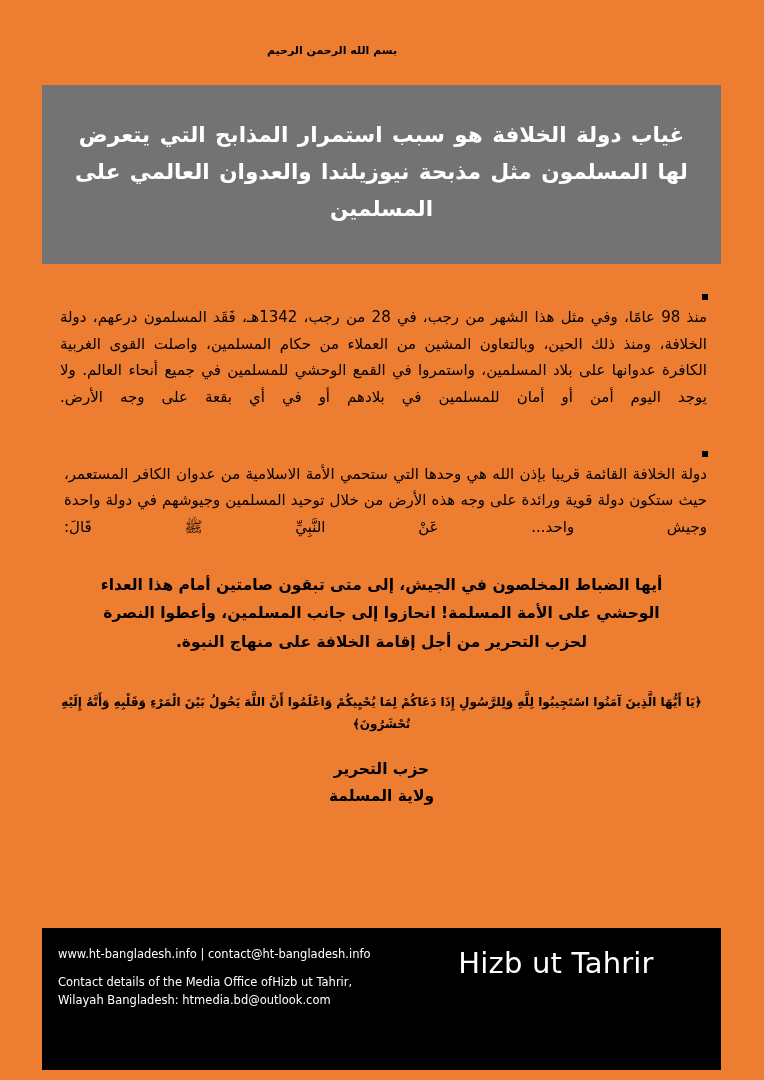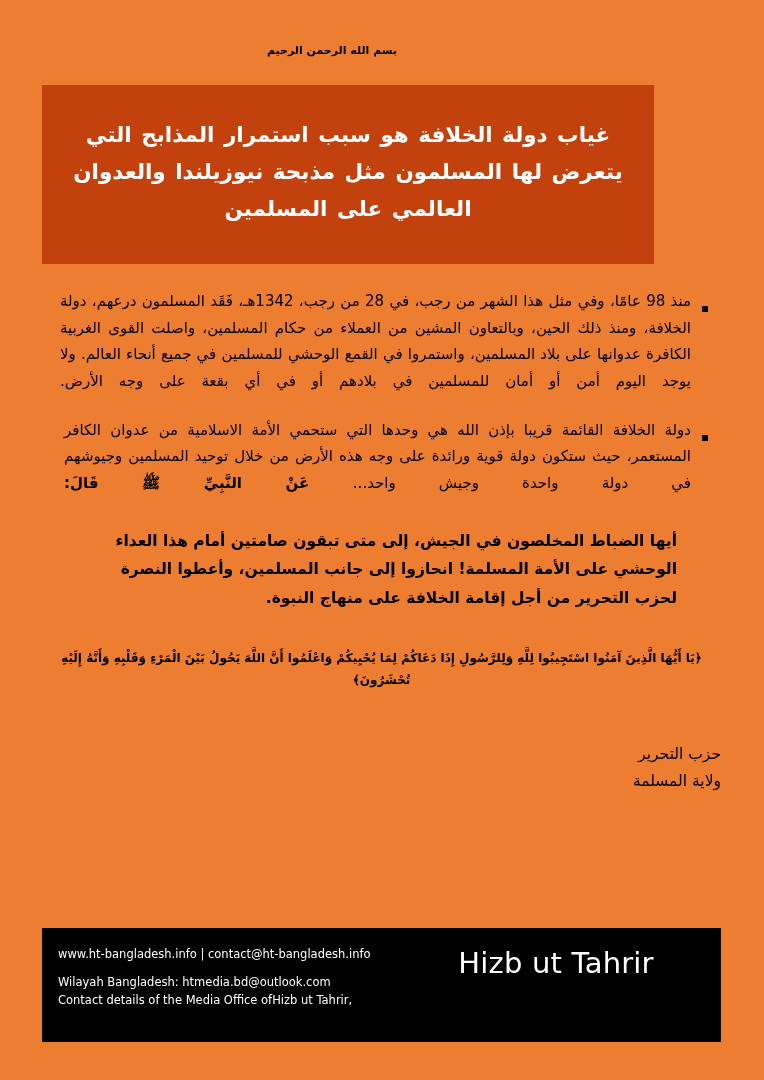--- a/index.html
+++ b/index.html
@@ -34,23 +34,23 @@
     font-weight: bold;
     direction: rtl;
     letter-spacing: 0;
   }
 
   
   .headline-box {
     position: absolute;
     left: 42px;
     top: 85px;
-    width: 612px;
+    width: 679px;
     height: 179px;
-    background: #c2410c;
+    background: #737373;
     display: flex;
     align-items: center;
     justify-content: center;
     box-sizing: border-box;
     padding: 6px 26px 10px 26px;
   }
   .headline-text {
     color: #FFFFFF;
     font-size: 21.5px;
     font-weight: bold;
@@ -66,25 +66,24 @@
     left: 42px;
     top: 276px;
     width: 679px;
     direction: rtl;
     color: #000000;
   }
 
   .para {
     position: relative;
     display: flex;
-    flex-direction: row;
+    flex-direction: column;
     align-items: flex-start;
     margin-bottom: 22px;
     padding-right: 8px;
-    margin-top: 12px;
   }
   .bullet {
     flex: 0 0 auto;
     width: 16px;
     padding-top: 9px;
     text-align: center;
   }
   .bullet span {
     display: inline-block;
     width: 6px;
@@ -97,71 +96,71 @@
     line-height: 1.78;
     text-align: justify;
     text-align-last: justify;
     direction: rtl;
     padding-left: 22px;
     padding-right: 6px;
   }
   .para-text.p1 { padding-left: 18px; }
 
   .hadith-intro {
-    font-weight: bold;
+    font-weight: normal;
   }
   .hadith-line {
     text-align: center;
     text-align-last: center;
     font-size: 15px;
     font-weight: bold;
     line-height: 1.78;
     direction: rtl;
     margin-top: 2px;
   }
 
   
   .appeal {
     margin-top: 30px;
     padding: 0 44px;
     font-size: 15.5px;
     font-weight: bold;
     line-height: 1.85;
-    text-align: right;
+    text-align: center;
     direction: rtl;
   }
 
   
   .verse {
     margin-top: 34px;
     padding: 0 10px;
     font-size: 12px;
     font-weight: bold;
     line-height: 1.85;
     text-align: center;
     direction: rtl;
   }
 
   
   .signature {
-    margin-top: 50px;
-    text-align: right;
+    margin-top: 21px;
+    text-align: center;
     direction: rtl;
     font-size: 15.5px;
-    font-weight: normal;
+    font-weight: bold;
     line-height: 1.75;
   }
 
   
   .footer-box {
     position: absolute;
     left: 42px;
     top: 928px;
     width: 679px;
-    height: 114px;
+    height: 142px;
     background: #000000;
     box-sizing: border-box;
     direction: ltr;
     display: flex;
     flex-direction: row;
     align-items: stretch;
   }
   .footer-left {
     flex: 1 1 auto;
     padding: 18px 0 0 16px;
@@ -228,22 +227,22 @@
       <div>حزب التحرير</div>
       <div>ولاية المسلمة</div>
     </div>
 
   </div>
 
   <div class="footer-box">
     <div class="footer-left">
       <div class="footer-url">www.ht-bangladesh.info | contact@ht-bangladesh.info</div>
       <div class="footer-contact">
+        <div>Contact details of the Media Office ofHizb ut Tahrir,</div>
         <div>Wilayah Bangladesh: htmedia.bd@outlook.com</div>
-        <div>Contact details of the Media Office ofHizb ut Tahrir,</div>
       </div>
     </div>
     <div class="footer-right">
       <div class="brand-main">Hizb ut Tahrir</div>
     </div>
   </div>
 
 </div>
 
 </body></html>

